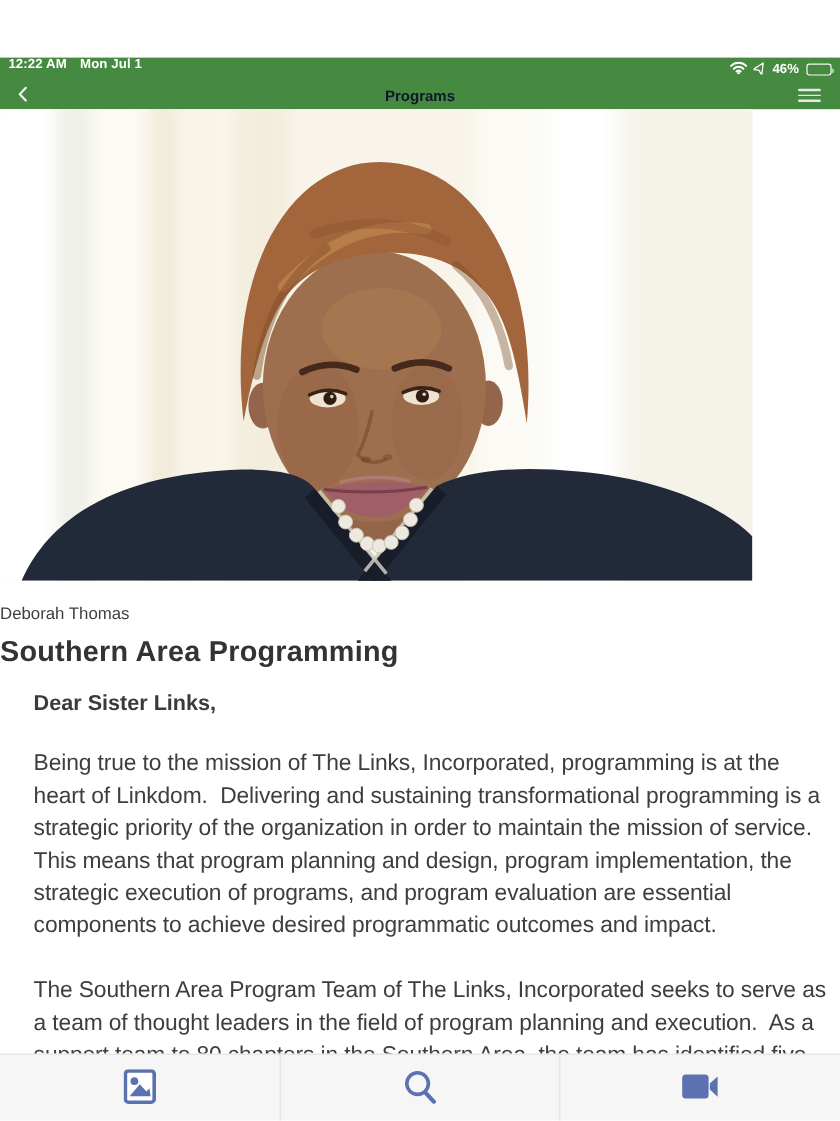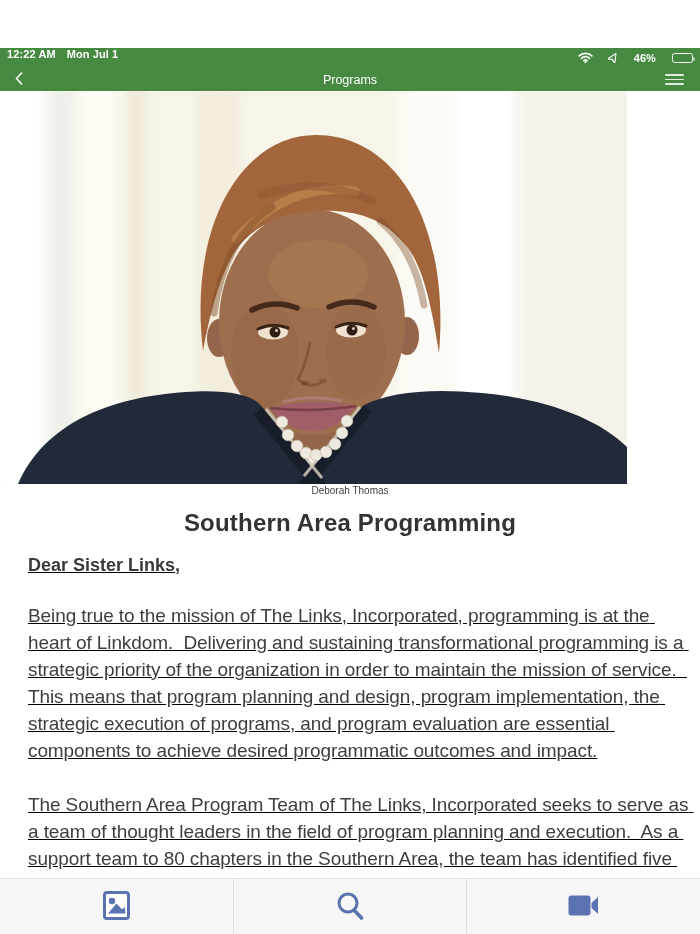--- a/index.html
+++ b/index.html
@@ -4,39 +4,39 @@
 <style>
   * { box-sizing: border-box; }
   html,body { margin:0; padding:0; background:#fff; }
   body { font-family:"Liberation Sans", sans-serif; }
   .screen { position:relative; width:700px; height:934px; background:#fff; overflow:hidden; margin:0 auto; }
 
   
   .topbar { background:#468940; color:#fff; }
   .statusbar { height:20px; display:flex; justify-content:space-between; padding:0 7px; font-size:11px; font-weight:700; letter-spacing:.1px;margin-top:48px; }
   .status-left { display:flex; gap:11px; }
-  .status-right { display:flex; align-items:center; gap:15px; }
+  .status-right { display:flex; align-items:center; gap:5px; }
   .battery { position:relative; width:21px; height:10px; border:1px solid rgba(255,255,255,.95); border-radius:2.5px; padding:1px; margin-left:1px; }
   .battery-fill { width:46%; height:100%; background:#fff; border-radius:1px; }
   .battery-tip { position:absolute; right:-3px; top:2.5px; width:2px; height:4px; background:rgba(255,255,255,.55); border-radius:0 1.5px 1.5px 0; }
 
   .navbar { position:relative; height:23px; display:flex; align-items:center; justify-content:center; }
-  .nav-title { font-size:12.5px; font-weight:400; color:#ffffff; }
+  .nav-title { font-size:12.5px; font-weight:700; color:#0f172a; }
   .back-btn { position:absolute; left:9px; top:0; height:100%; display:flex; align-items:center; background:none; border:none; padding:0 6px; cursor:pointer; }
   .menu-btn { position:absolute; right:12px; top:0; height:100%; display:flex; flex-direction:column; justify-content:center; gap:3px; background:none; border:none; padding:0 4px; cursor:pointer; }
   .menu-btn span { display:block; width:19px; height:1.8px; background:rgba(255,255,255,.85); border-radius:1px; }
 
   
   .portrait { margin:0; width:627px; height:393px; }
   .portrait svg { display:block; }
 
-  .caption { text-align:center; font-size:10px; line-height:13.5px; color:#3e3e3e; }
-  h1.page-title { margin:11px 0 2px; text-align:center; font-size:24px; font-weight:700; color:#333; letter-spacing:.2px; }
-
-  .content { padding:0 10px 0 28px;text-decoration:underline; }
+  .caption { margin-top:21px; text-align:left; font-size:14px; line-height:13.5px; color:#3e3e3e; }
+  h1.page-title { margin:11px 0 2px; font-size:24px; font-weight:700; color:#333; letter-spacing:.2px; }
+
+  .content { padding:0 10px 0 28px; }
   .salutation { margin:18px 0 0; font-size:18px; font-weight:700; color:#3a3a3a; }
   .body-par { margin:26px 0 0; font-size:19px; line-height:27px; color:#3e3e3e; white-space:pre-wrap; letter-spacing:-0.1px; }
   .body-par + .body-par { margin-top:27px; }
 
   
   .toolbar { position:absolute; left:0; bottom:0; width:700px; height:56px; background:#f6f6f7; border-top:1px solid #e4e4e6; display:flex; }
   .tool-cell { flex:1; display:flex; align-items:center; justify-content:center; background:transparent; border:none; cursor:pointer; }
   .tool-cell + .tool-cell { border-left:1px solid #e0e0e2; }
 </style>
 </head>

